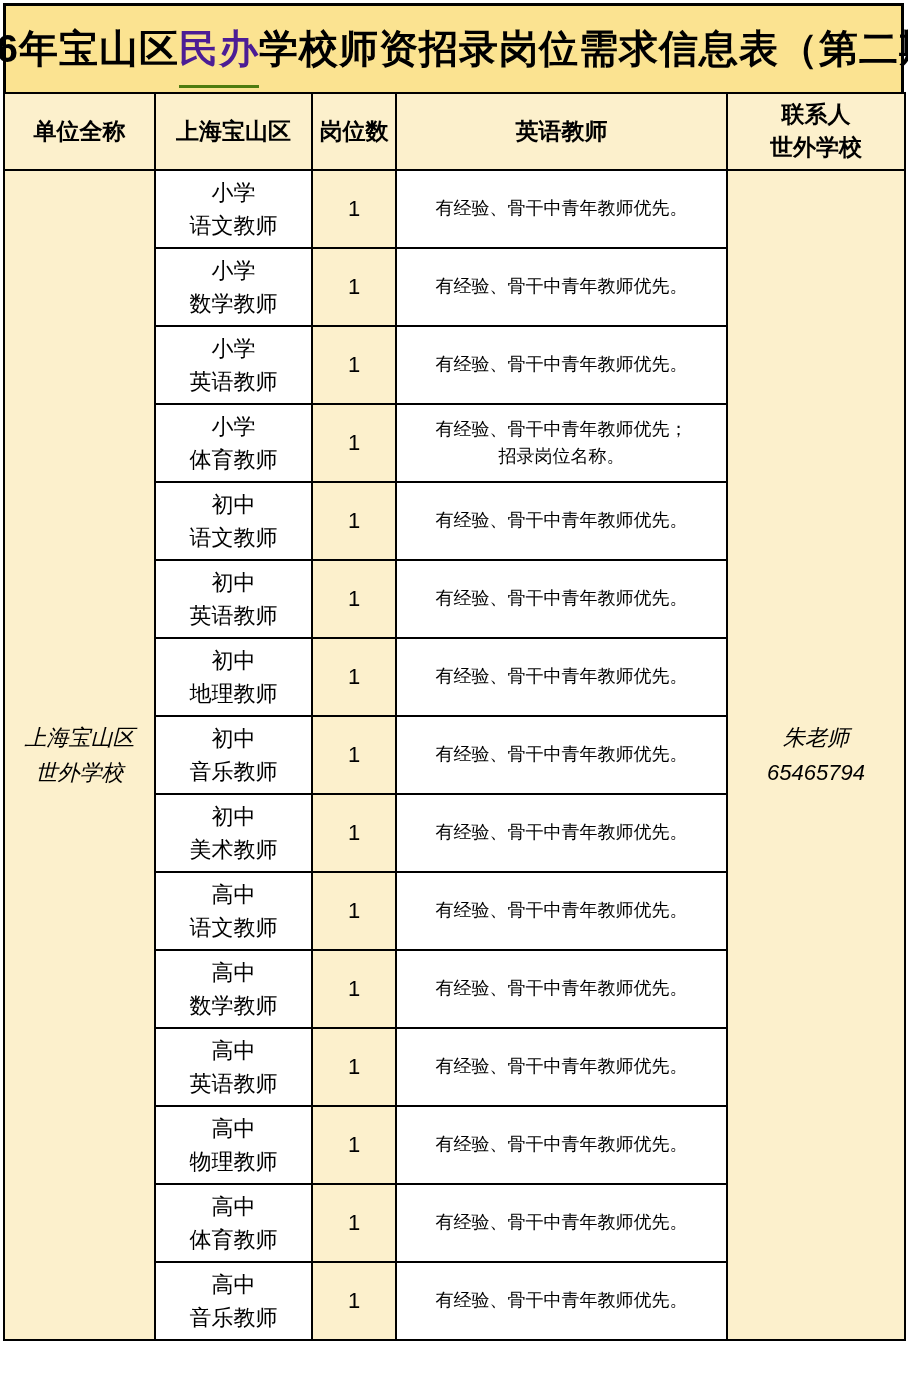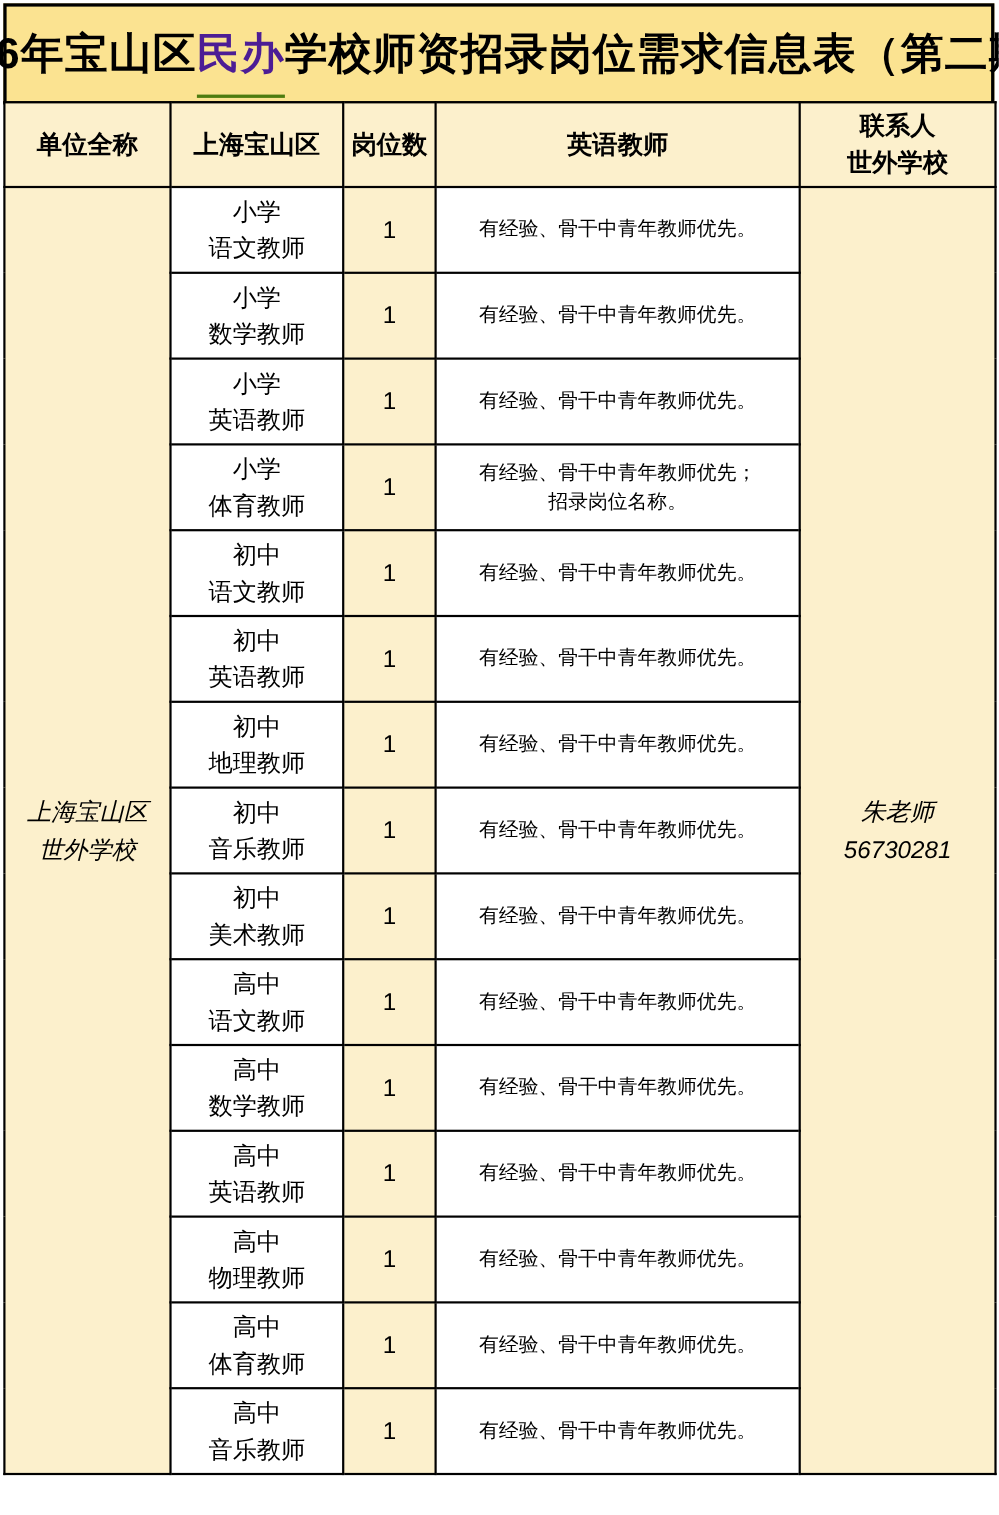--- a/index.html
+++ b/index.html
@@ -114,21 +114,21 @@
     </thead>
     <tbody>
       <tr>
         <td class="cream unit-cell" rowspan="15">上海宝山区
 世外学校</td>
         <td class="position-cell">小学
 语文教师</td>
         <td class="cream count-cell">1</td>
         <td class="requirement-cell">有经验、骨干中青年教师优先。</td>
         <td class="cream contact-cell" rowspan="15">朱老师
-56730281</td>
+65465794</td>
       </tr>
       <tr>
         <td class="position-cell">小学
 数学教师</td>
         <td class="cream count-cell">1</td>
         <td class="requirement-cell">有经验、骨干中青年教师优先。</td>
       </tr>
       <tr>
         <td class="position-cell">小学
 英语教师</td>

